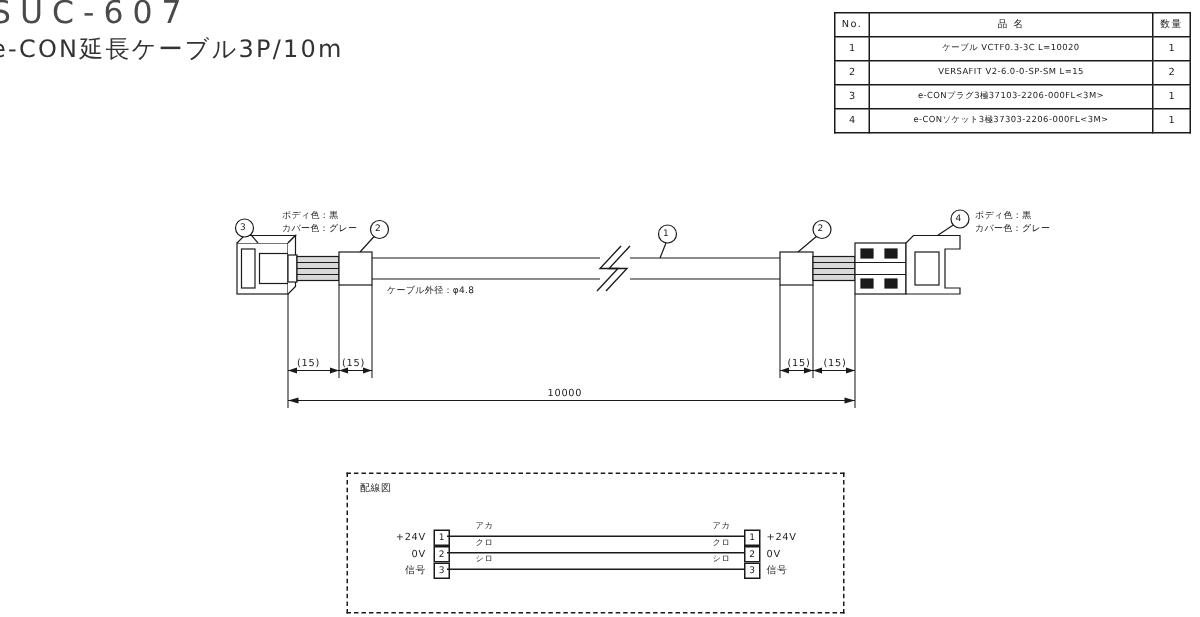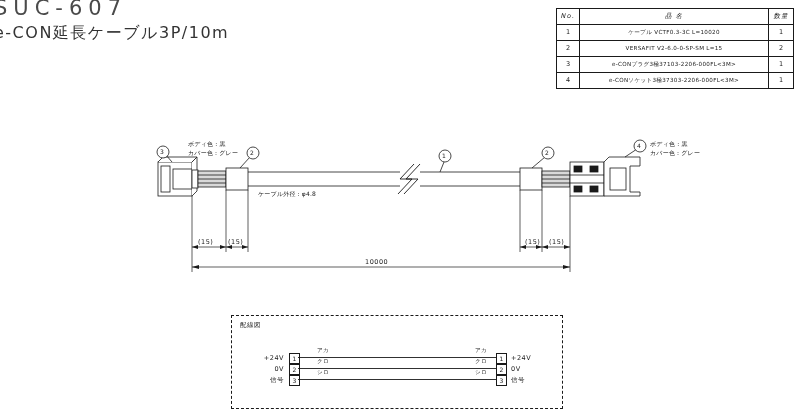--- a/index.html
+++ b/index.html
@@ -27,21 +27,21 @@
     left:556px;top:8px;width:238px;
     border-collapse:collapse;font-size:5.5px;
     background:#fff;
   }
   #parts-table td,#parts-table th{
     border:1px solid #1a1a1a;
     padding:0;height:15px;
     font-weight:normal;text-align:center;
     vertical-align:middle;line-height:1;
   }
-  #parts-table thead th{font-size:6.5px;letter-spacing:1px;font-style:italic;}
+  #parts-table thead th{font-size:6.5px;letter-spacing:1px;}
   .col-no{width:22px;}
   .col-qty{width:24px;}
   .cell-name{text-align:left;padding-left:8px;letter-spacing:.3px;font-size:5.6px;}
   .cell-no,.cell-qty{font-size:6.5px;}
 
   
   #drawing{left:0;top:100px;width:800px;height:200px;}
 
   .lbl{font-size:6px;line-height:8.5px;white-space:nowrap;letter-spacing:.2px;}
   .dim-txt{font-size:6.5px;letter-spacing:.5px;white-space:nowrap;}

